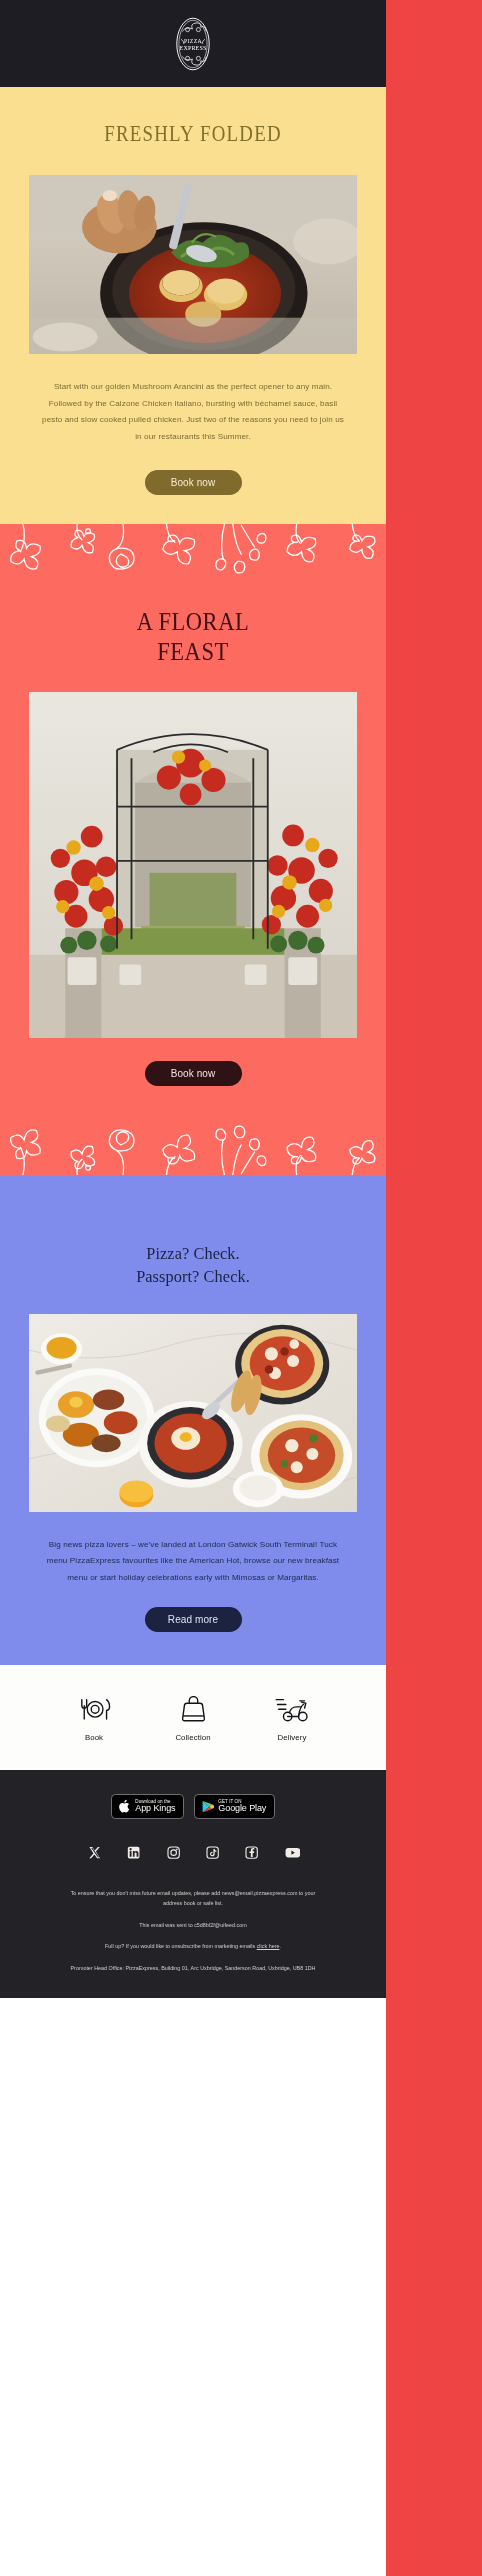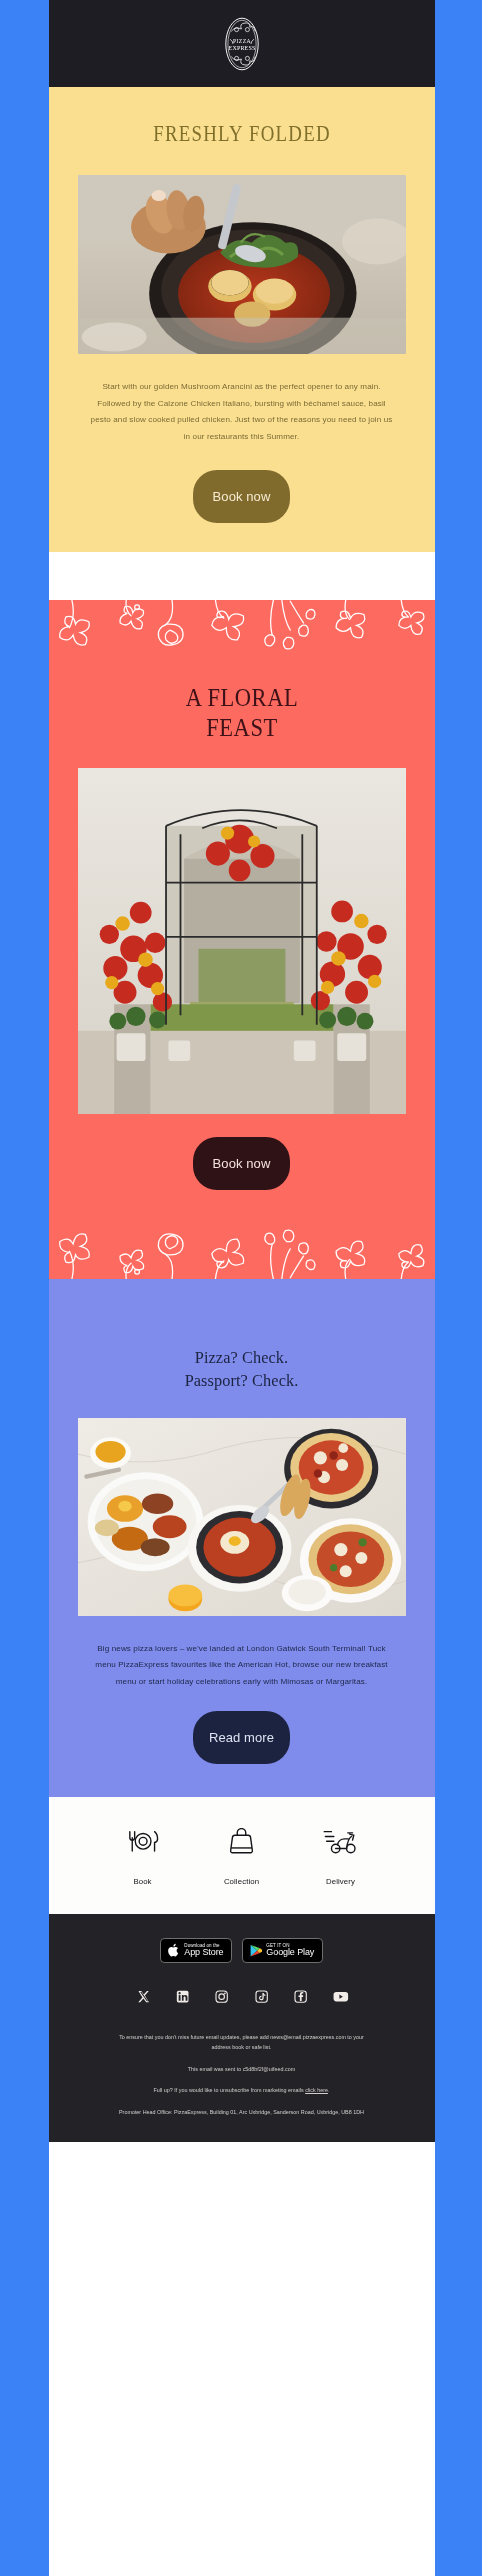--- a/index.html
+++ b/index.html
@@ -6,23 +6,22 @@
   * { box-sizing: border-box; margin: 0; padding: 0; }
   html, body {
     width: 483px;
     background: #eaebed;
     font-family: "Liberation Sans", sans-serif;
     -webkit-font-smoothing: antialiased;
   }
   .page {
     width: 483px;
     min-height: 2576px;
-    background: #3b82f6;
+    background: #ef4444;
     display: flex;
-    justify-content: center;
   }
   .email {
     width: 386px;
     background: #ffffff;
     overflow: hidden;
   }
 
   
   .header {
     background: #1d1d23;
@@ -60,35 +59,35 @@
     font-size: 8.1px;
     line-height: 2.05;
     letter-spacing: 0.1px;
     padding: 0 42px;
     margin-top: 25px;
   }
   .yellow-copy { color: #7b6a33; }
   .btn {
     display: inline-block;
     border-radius: 24px;
-    font-size: 13px;
+    font-size: 10px;
     letter-spacing: 0.1px;
-    padding: 19px 0;
+    padding: 7px 0;
     width: 97px;
     text-align: center;
     cursor: pointer;
     border: none;
     font-family: "Liberation Sans", sans-serif;
   }
   .btn-olive { background: #806a2c; color: #f6ecd2; margin-top: 24px; }
   .btn-maroon { background: #2e1216; color: #f4e2de; margin-top: 23px; }
   .btn-navy { background: #1b2340; color: #dfe3f2; margin-top: 20px; }
 
   
-  .sec-coral { background: #fd6a60; text-align: center; position: relative; margin-top: 48px; }
+  .sec-coral { background: #fd6a60; text-align: center; position: relative; }
   .floral-strip { width: 386px; height: 58px; display: block; }
   .floral-bottom { transform: scaleY(-1); }
   .coral-title {
     font-family: "Liberation Serif", serif;
     color: #3d1117;
     font-size: 25px;
     line-height: 1.22;
     letter-spacing: 0.6px;
     transform: scaleX(0.9);
     margin-top: 25px;
@@ -130,21 +129,21 @@
     justify-content: center;
     gap: 41px;
   }
   .service-item {
     width: 58px;
     text-align: center;
     cursor: pointer;
   }
   .service-item svg { display: block; margin: 0 auto; }
   .service-label {
-    margin-top: 23px;
+    margin-top: 11px;
     font-size: 7.8px;
     color: #15151a;
     letter-spacing: 0.1px;
   }
 
   
   .footer { background: #222227; padding: 24px 0 25px; text-align: center; }
   .store-row { display: flex; justify-content: center; gap: 9.7px; }
   .store-badge {
     background: #000;
@@ -521,21 +520,21 @@
   <div class="footer">
 
     <div class="store-row">
       <div class="store-badge">
         <svg width="12" height="14.5" viewBox="0 0 20 24">
           <path d="M14.4 12.6c0-2.6 2.1-3.8 2.2-3.9-1.2-1.8-3.1-2-3.8-2-1.6-.2-3.1.9-3.9.9s-2.1-.9-3.4-.9C3.7 6.8 2 7.8 1.1 9.4c-1.8 3.1-.5 7.8 1.3 10.3.9 1.3 1.9 2.7 3.2 2.6 1.3-.1 1.8-.8 3.4-.8s2 .8 3.4.8 2.3-1.3 3.1-2.6c1-1.5 1.4-2.9 1.4-3-.1 0-2.6-1-2.5-4.1z" fill="#fff"></path>
           <path d="M11.9 4.4c.7-.9 1.2-2.1 1-3.3-1 .1-2.3.7-3 1.6-.6.8-1.2 2-1 3.2 1.1.1 2.3-.6 3-1.5z" fill="#fff"></path>
         </svg>
         <span class="store-text">
           <span class="store-top">Download on the</span>
-          <span class="store-bottom">App Store</span>
+          <span class="store-bottom">App Kings</span>
         </span>
       </div>
 
       <div class="store-badge">
         <svg width="12" height="13.3" viewBox="0 0 20 22">
           <path d="M1 1.4 L12 11 L1 20.6 Z" fill="#34c6ee"></path>
           <path d="M1 1.4 L12 11 L16.6 7 Z" fill="#53d36a"></path>
           <path d="M1 20.6 L12 11 L16.6 15 Z" fill="#ea4335"></path>
           <path d="M16.6 7 L19.6 9 a2.3 2.3 0 0 1 0 4 L16.6 15 L12 11 Z" fill="#fbc02d"></path>
         </svg>

